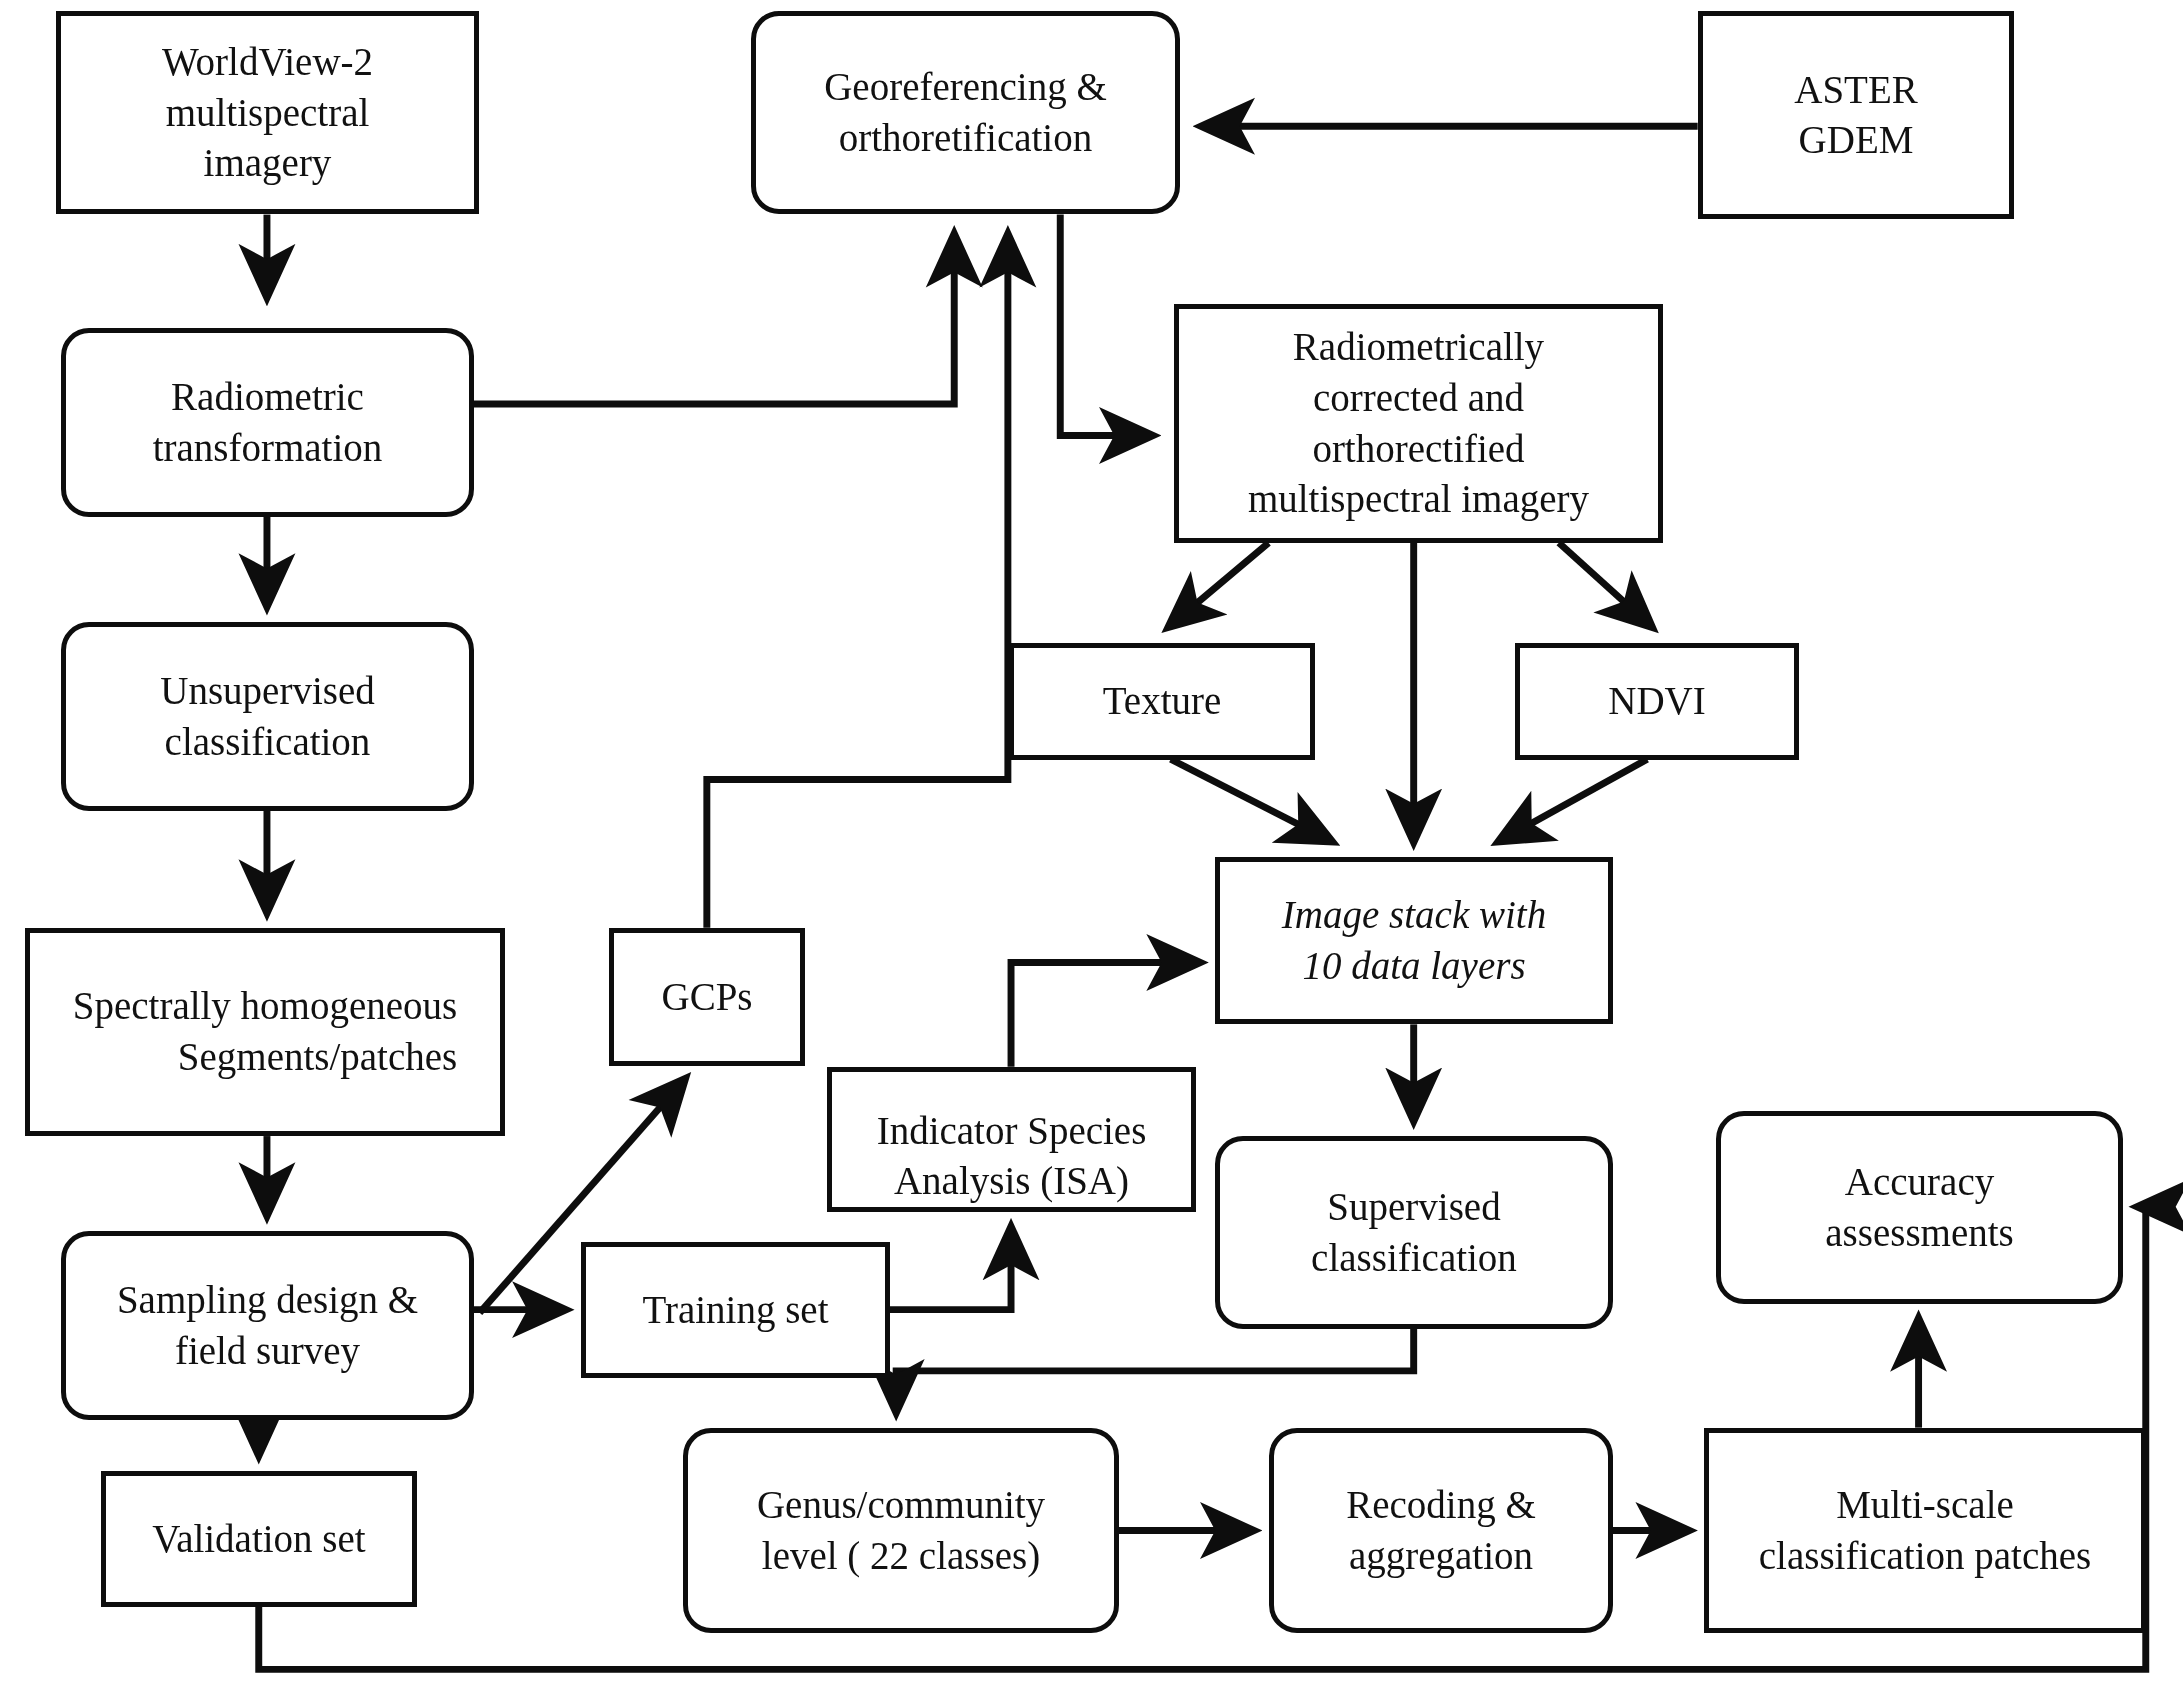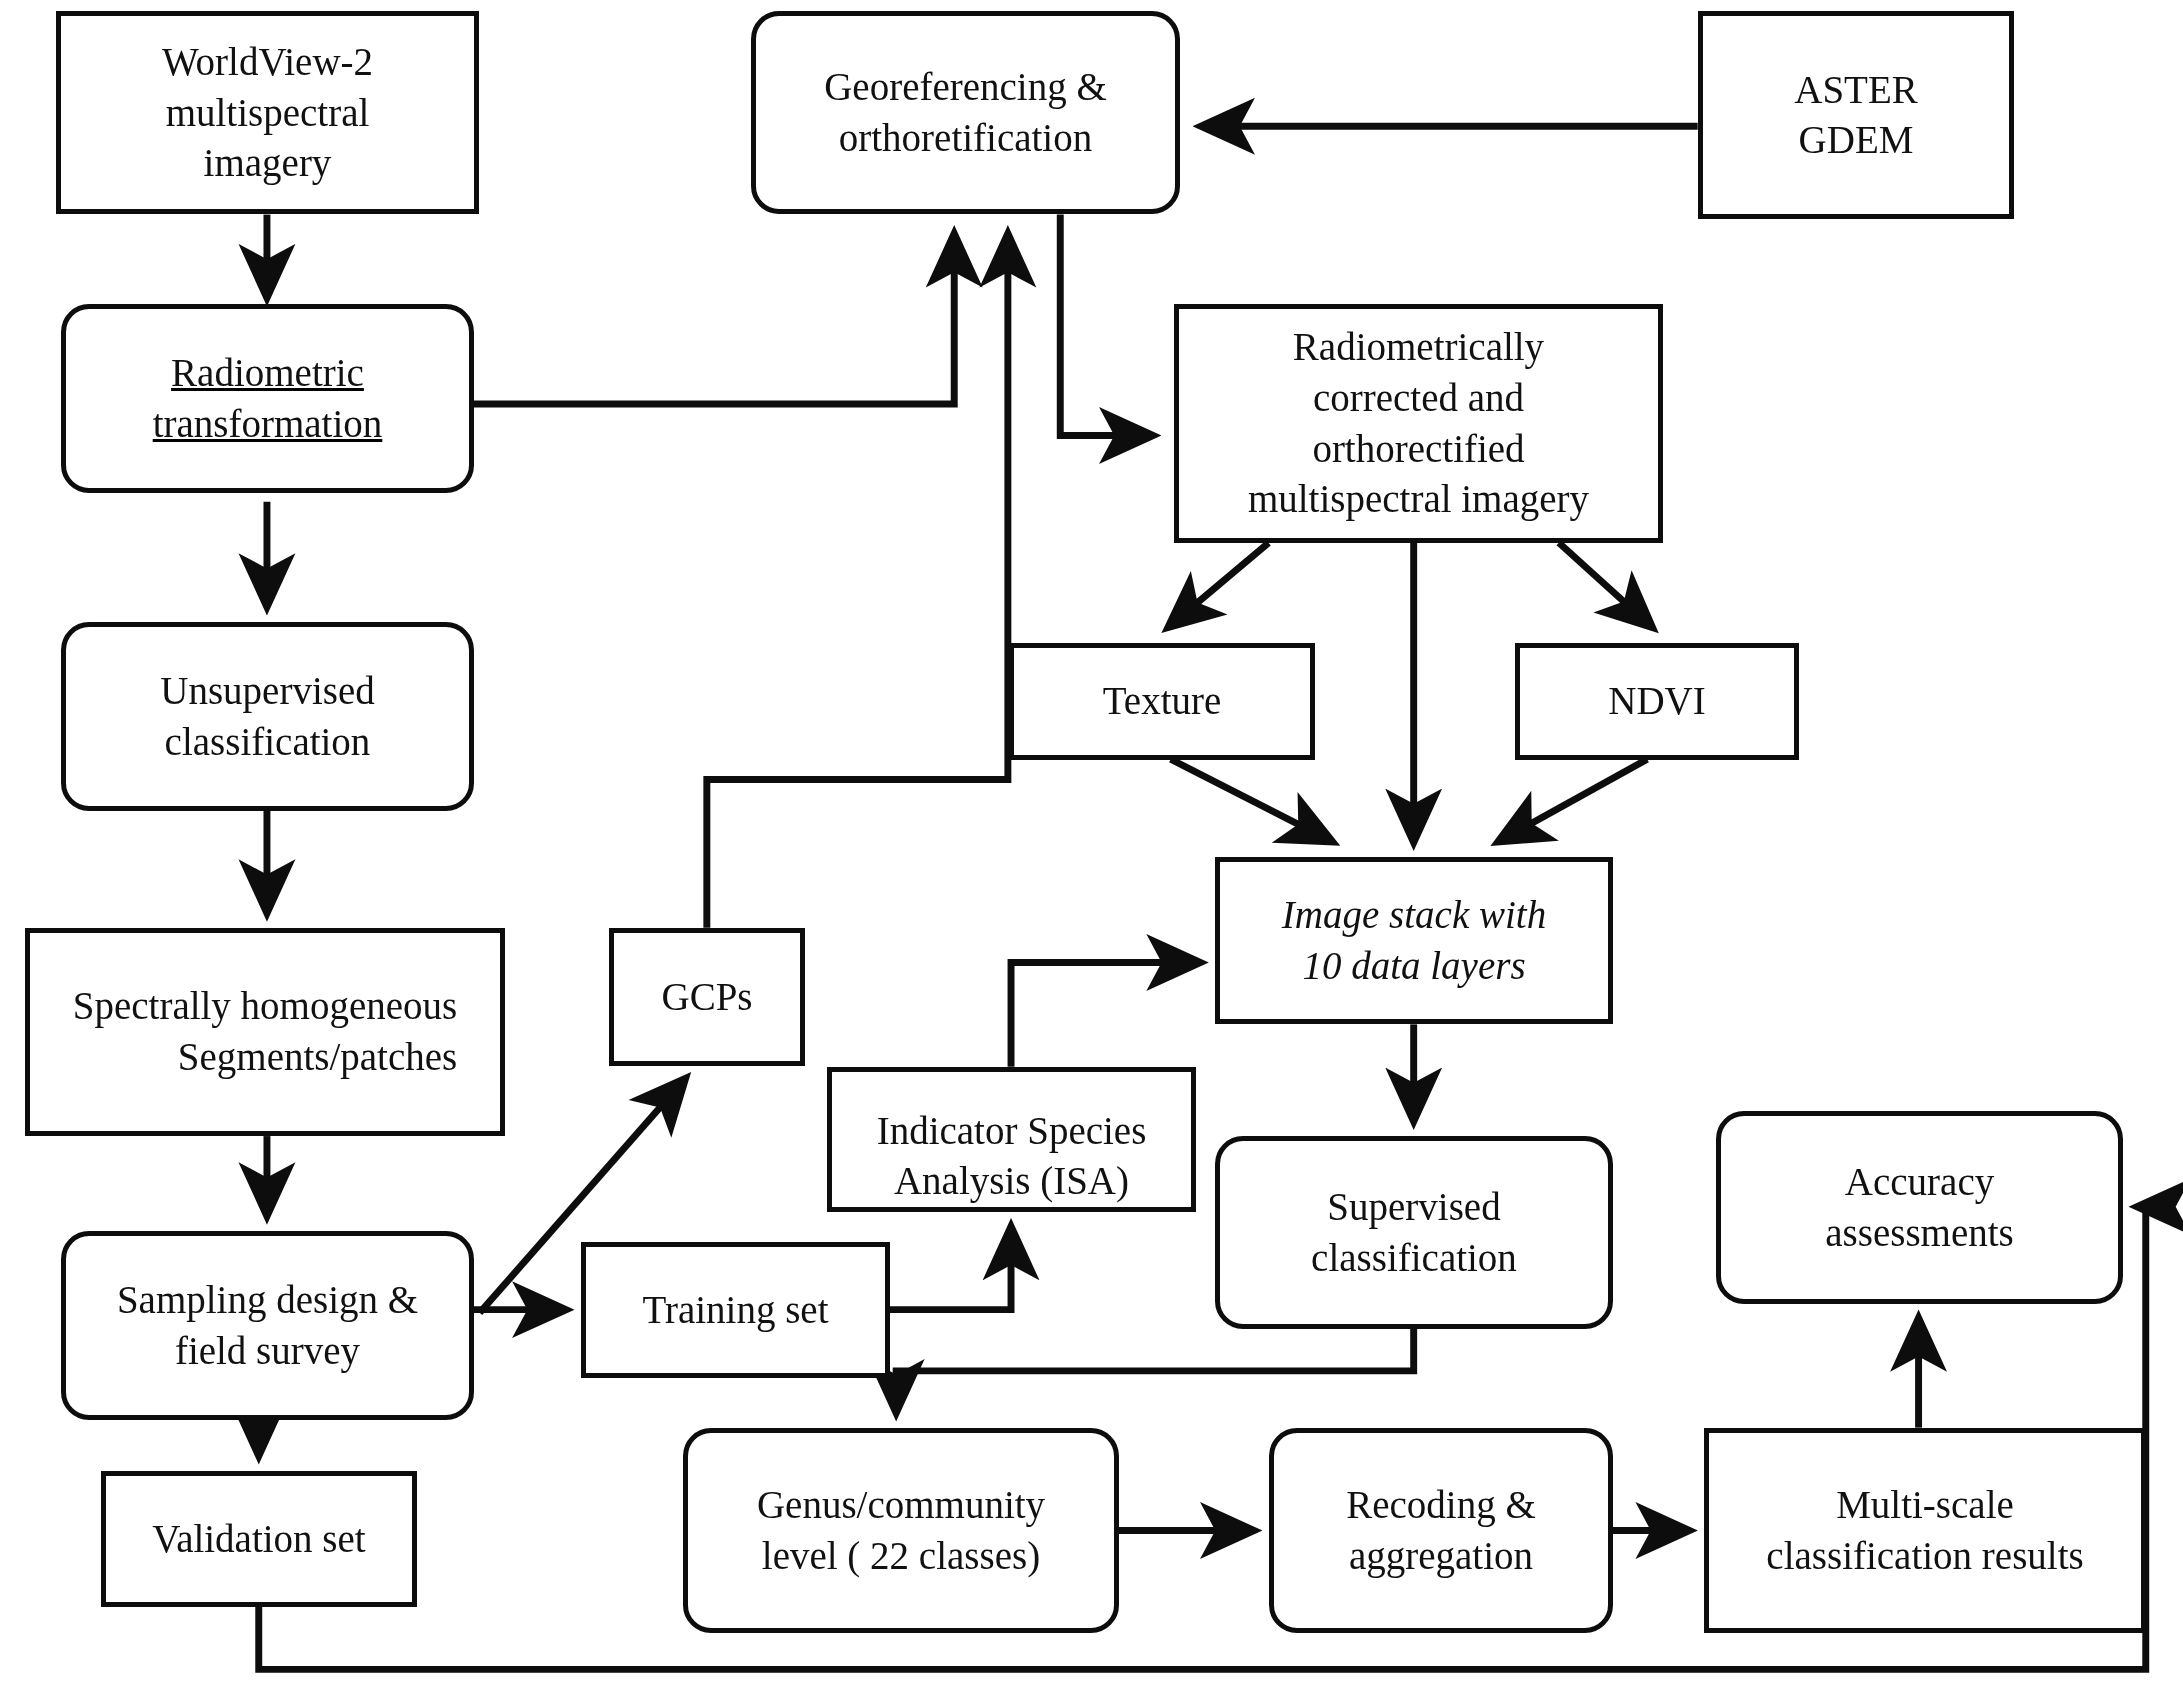--- a/index.html
+++ b/index.html
@@ -115,21 +115,21 @@
   <div class="node rounded" style="left:751px;top:11.4px;   width:429px; height:203px;">
     <span class="label">Georeferencing &amp;
 orthoretification</span>
   </div>
 
   <div class="node rect" style="left:1698px;top:11.4px;   width:316px; height:208px;">
     <span class="label">ASTER
 GDEM</span>
   </div>
 
-  <div class="node rounded" style="left:61px; top:304px;  width:413px; height:189px;text-decoration:underline;">
+  <div class="node rounded" style="left:61px; top:328px;  width:413px; height:189px;">
     <span class="label">Radiometric
 transformation</span>
   </div>
 
   <div class="node rect" style="left:1174px;top:304px; width:489px; height:239px;">
     <span class="label">Radiometrically
 corrected and
 orthorectified
 multispectral imagery</span>
   </div>
@@ -194,17 +194,17 @@
 level ( 22 classes)</span>
   </div>
 
   <div class="node rounded" style="left:1269px;top:1428px; width:344px; height:205px;">
     <span class="label">Recoding &amp;
 aggregation</span>
   </div>
 
   <div class="node rect" style="left:1704px;top:1428px; width:442px; height:205px;">
     <span class="label">Multi-scale
-classification results</span>
+classification patches</span>
   </div>
 
 </div>
 
 
 </body></html>

